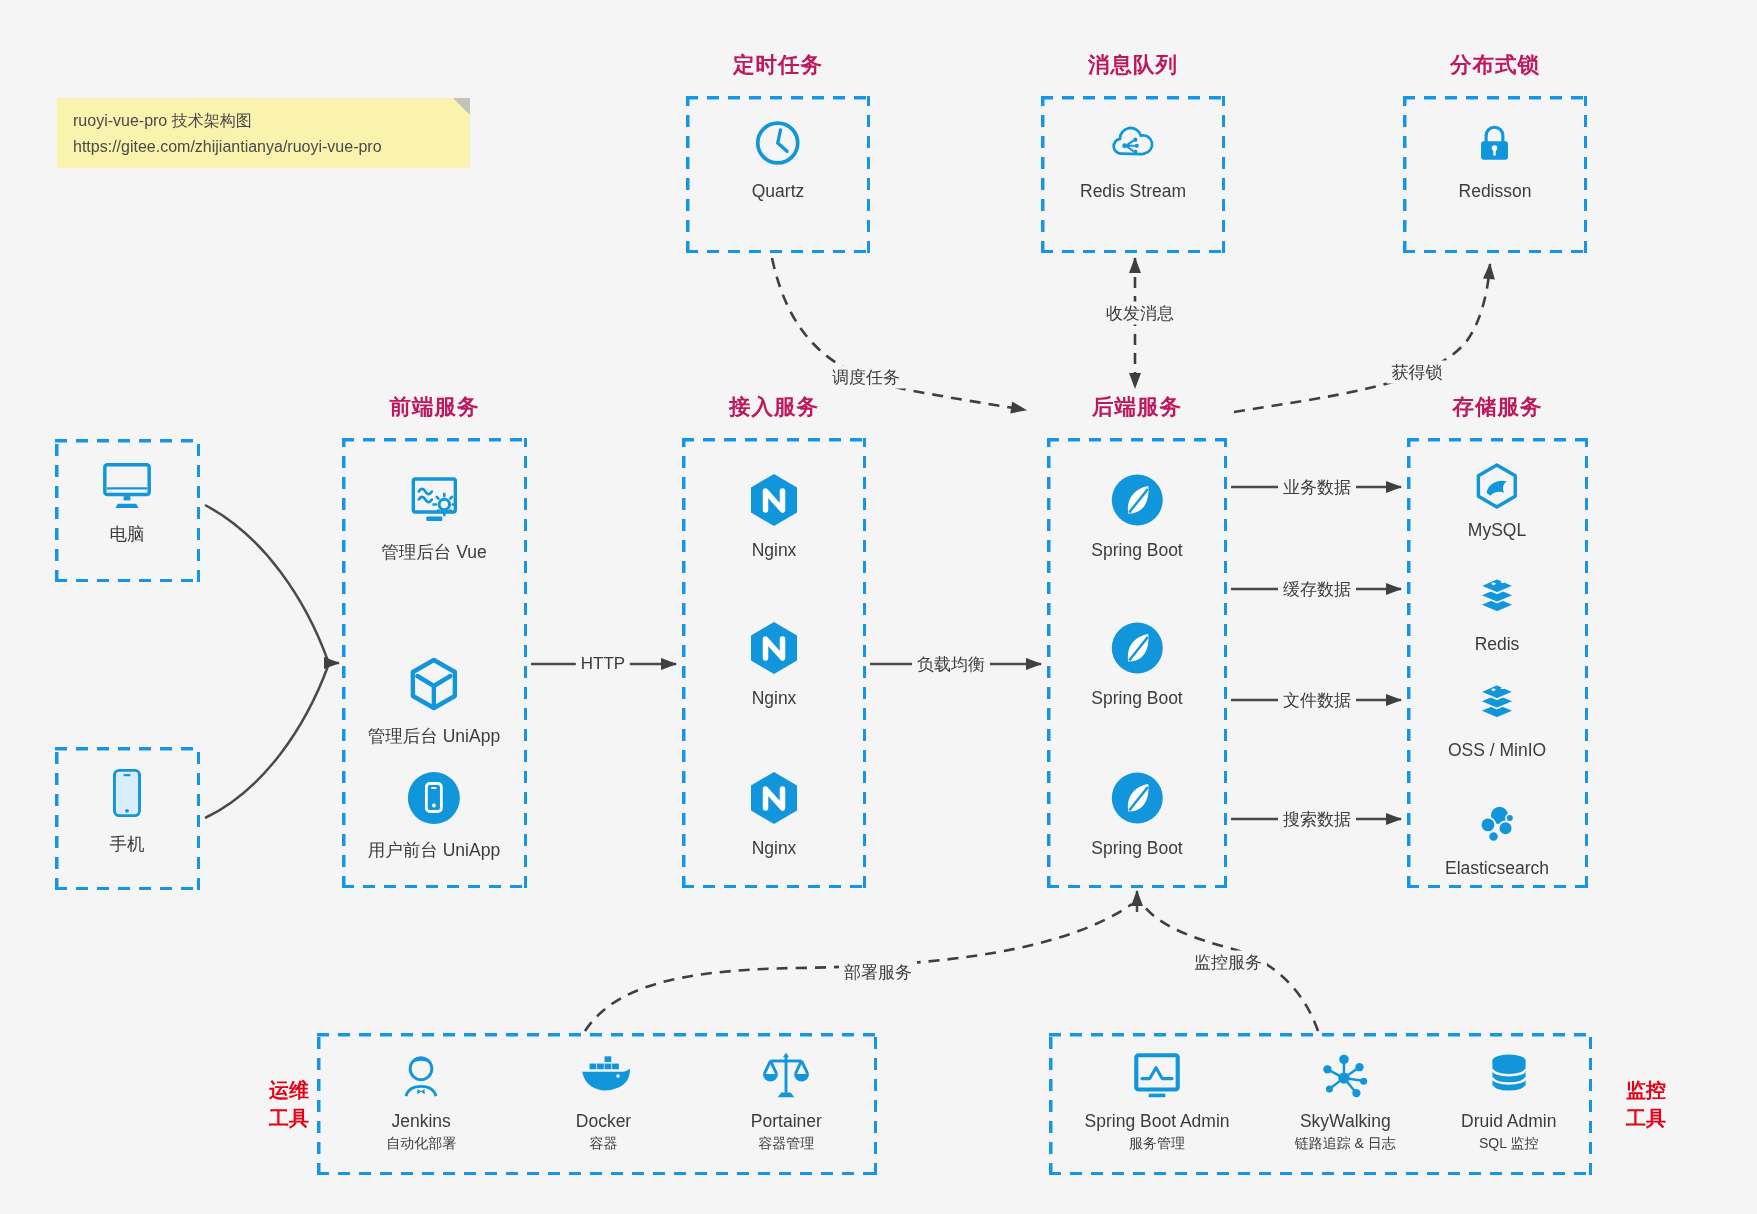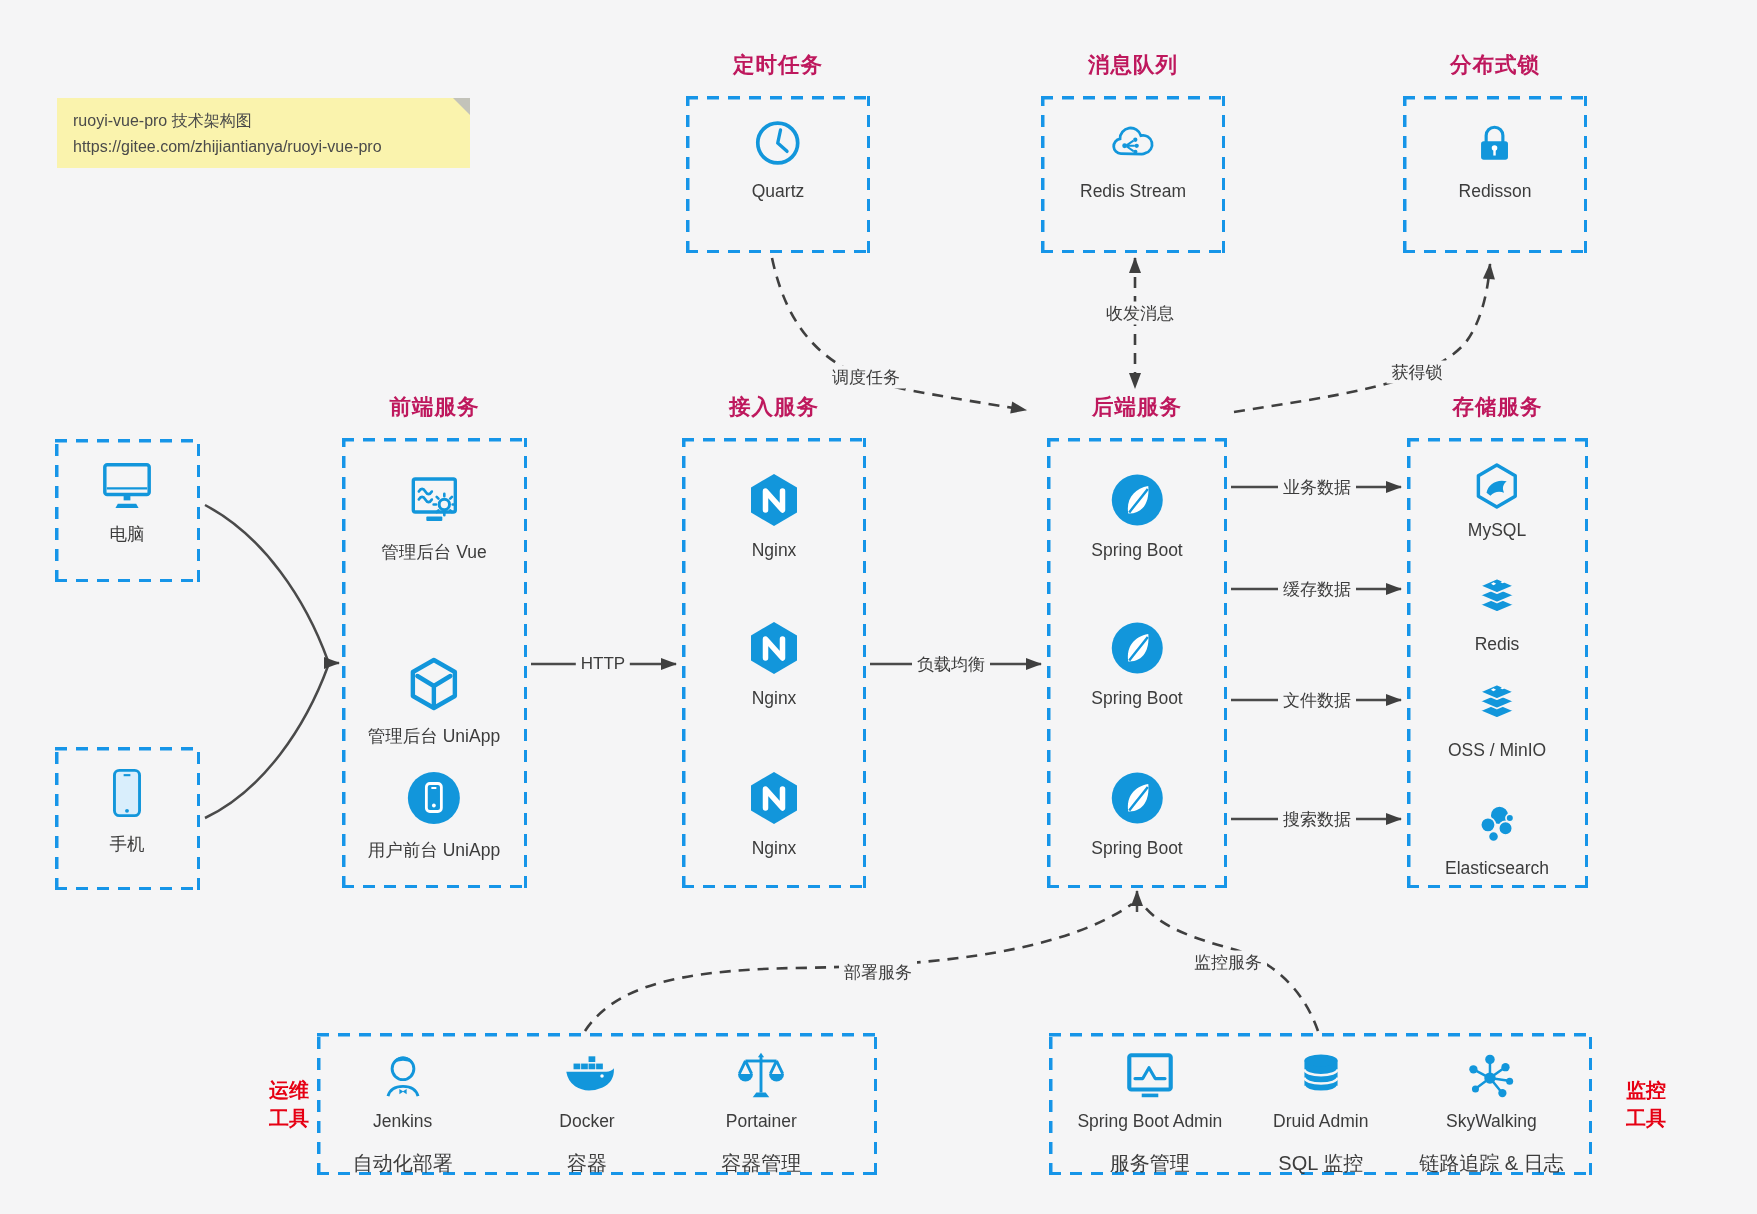--- a/index.html
+++ b/index.html
@@ -21,21 +21,21 @@
       background-position:0 0,0 100%,0 0,100% 0;background-repeat:no-repeat;}
   .svc{position:absolute;display:flex;flex-direction:column;align-items:center;transform:translateX(-50%);}
   .svc .lbl{font-size:17.5px;color:#3c3c3c;white-space:nowrap;margin-top:12px;}
   .svc.g10 .lbl{margin-top:10px;}
   .ico svg{display:block;}
   .elab{position:absolute;transform:translate(-50%,-50%);background:#f5f5f6;padding:0 5px;
         font-size:17px;color:#3c3c3c;white-space:nowrap;}
   .toolrow{position:absolute;display:flex;justify-content:space-around;align-items:flex-start;}
   .tool{display:flex;flex-direction:column;align-items:center;}
   .tool .name{font-size:17.5px;margin-top:6px;white-space:nowrap;}
-  .tool .desc{font-size:20px;margin-top:18px;white-space:nowrap;}
+  .tool .desc{font-size:14px;margin-top:3px;white-space:nowrap;}
 </style>
 </head>
 <body>
 
 <div class="page">
 
   <svg class="wires" viewBox="0 0 1757 1214">
     <defs>
       <marker id="ah" markerUnits="userSpaceOnUse" markerWidth="18" markerHeight="14" viewBox="0 0 18 14" refX="16" refY="7" orient="auto-start-reverse">
         <path d="M1,1 L17,7 L1,13 Z" fill="#3f3f3f"></path>
@@ -297,21 +297,21 @@
 
   <div class="side-title" style="left:243px;top:1076px;width:66px">
     <div>运维</div>
     <div>工具</div>
   </div>
   <div class="side-title" style="left:1600px;top:1076px;width:66px">
     <div>监控</div>
     <div>工具</div>
   </div>
 
-  <div class="toolrow" style="left:300px;top:1047px;width:554px">
+  <div class="toolrow" style="left:327px;top:1047px;width:554px">
     <div class="tool">
       <span class="ico">
           <svg width="58" height="58" viewBox="0 0 56 56">
             <path d="M18,16.5 a10.5,10.5 0 0 1 20,0 q-10,-6.5 -20,0 z" fill="#1296db"></path>
             <circle cx="28" cy="21" r="10.5" fill="none" stroke="#1296db" stroke-width="2.8"></circle>
             <path d="M13.5,47.5 q2.5,-9.5 14.5,-9.5 q12,0 14.5,9.5" fill="none" stroke="#1296db" stroke-width="2.8"></path>
             <path d="M24.5,40.5 l3.5,2.2 3.5,-2.2 v5 l-3.5,-2.2 -3.5,2.2 z" fill="#1296db"></path>
           </svg>
         </span>
       <span class="name">Jenkins</span>
@@ -359,55 +359,55 @@
     <div class="tool">
       <span class="ico">
           <svg width="58" height="58" viewBox="0 0 56 56">
             <rect x="8" y="8" width="40" height="33" rx="2" fill="none" stroke="#1296db" stroke-width="4"></rect>
             <path d="M13.5,30.5 H21 L27,20 L33,30.5 H42.5" fill="none" stroke="#1296db" stroke-width="3" stroke-linejoin="round" stroke-linecap="round"></path>
             <rect x="20" y="45" width="16" height="3.5" fill="#1296db"></rect>
           </svg>
         </span>
       <span class="name">Spring Boot Admin</span>
       <span class="desc">服务管理</span>
-    </div>
-    <div class="tool">
-      <span class="ico">
-          <svg width="58" height="58" viewBox="0 0 56 56">
-            <path d="M12,13 v25 a16,5.8 0 0 0 32,0 v-25 z" fill="#1296db"></path>
-            <ellipse cx="28" cy="13" rx="16" ry="5.8" fill="#1296db"></ellipse>
-            <g stroke="#f5f5f6" stroke-width="2.4" fill="none">
-              <path d="M12,21.5 a16,5.8 0 0 0 32,0"></path>
-              <path d="M12,29.5 a16,5.8 0 0 0 32,0"></path>
-              <path d="M12,37.5 a16,5.8 0 0 0 32,0"></path>
-            </g>
-          </svg>
-        </span>
-      <span class="name">Druid Admin</span>
-      <span class="desc">SQL 监控</span>
     </div>
     <div class="tool">
       <span class="ico">
           <svg width="58" height="58" viewBox="0 0 56 56">
             <g stroke="#1296db" stroke-width="2.4">
               <path d="M27,30 L27,13 M27,30 L41,20 M27,30 L45,32.5 M27,30 L38,43.5 M27,30 L14,39.5 M27,30 L12,22"></path>
             </g>
             <g fill="#1296db">
               <circle cx="27" cy="30" r="5.5"></circle>
               <circle cx="27" cy="12" r="4.6"></circle>
               <circle cx="42" cy="19.5" r="4"></circle>
               <circle cx="46" cy="33" r="3.4"></circle>
               <circle cx="39" cy="44.5" r="4"></circle>
               <circle cx="13" cy="40.5" r="3.4"></circle>
               <circle cx="11" cy="21.5" r="4"></circle>
             </g>
           </svg>
         </span>
       <span class="name">SkyWalking</span>
       <span class="desc">链路追踪 &amp; 日志</span>
+    </div>
+    <div class="tool">
+      <span class="ico">
+          <svg width="58" height="58" viewBox="0 0 56 56">
+            <path d="M12,13 v25 a16,5.8 0 0 0 32,0 v-25 z" fill="#1296db"></path>
+            <ellipse cx="28" cy="13" rx="16" ry="5.8" fill="#1296db"></ellipse>
+            <g stroke="#f5f5f6" stroke-width="2.4" fill="none">
+              <path d="M12,21.5 a16,5.8 0 0 0 32,0"></path>
+              <path d="M12,29.5 a16,5.8 0 0 0 32,0"></path>
+              <path d="M12,37.5 a16,5.8 0 0 0 32,0"></path>
+            </g>
+          </svg>
+        </span>
+      <span class="name">Druid Admin</span>
+      <span class="desc">SQL 监控</span>
     </div>
   </div>
 
   <div class="elab" style="left:603px;top:664px">HTTP</div>
   <div class="elab" style="left:951px;top:664px">负载均衡</div>
   <div class="elab" style="left:1317px;top:487px">业务数据</div>
   <div class="elab" style="left:1317px;top:589px">缓存数据</div>
   <div class="elab" style="left:1317px;top:700px">文件数据</div>
   <div class="elab" style="left:1317px;top:819px">搜索数据</div>
   <div class="elab" style="left:866px;top:377px">调度任务</div>

